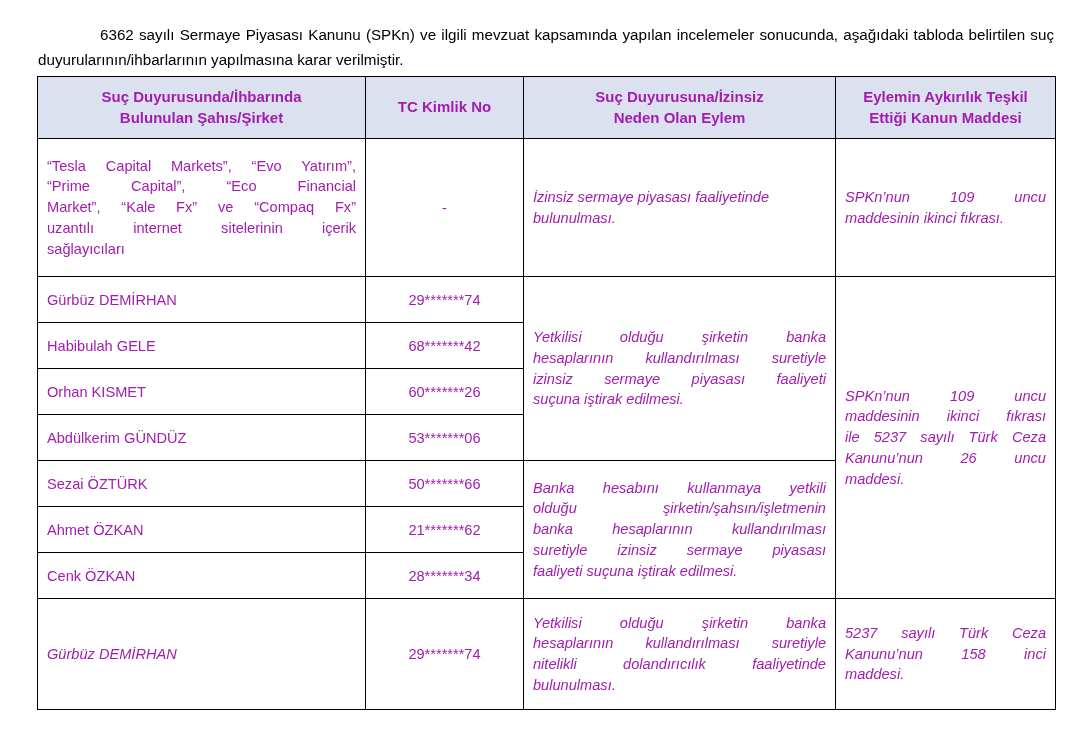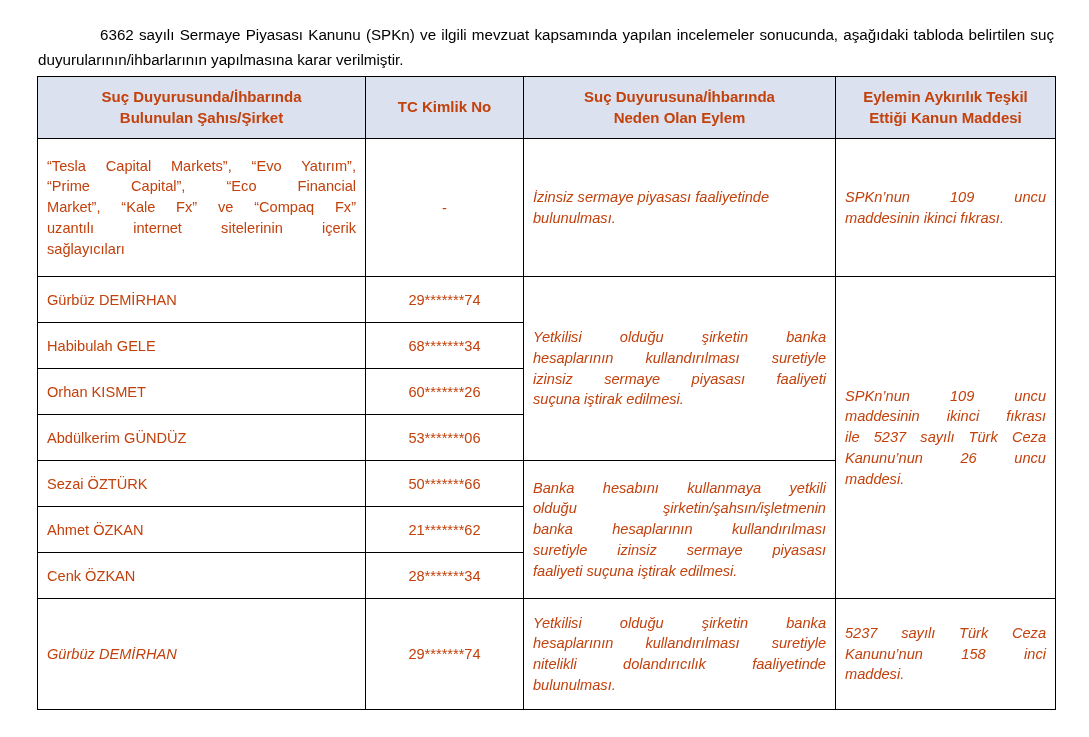--- a/index.html
+++ b/index.html
@@ -43,21 +43,21 @@
     left: 37px;
     top: 76px;
     width: 1018px;
   }
 
   table.spk {
     border-collapse: collapse;
     table-layout: fixed;
     width: 1018px;
     font-size: 14.6px;
-    color: #c2410c;
+    color: #a21caf;
   }
 
   table.spk td, table.spk th {
     border: 1px solid #000000;
     vertical-align: middle;
     padding: 5px 9px;
     box-sizing: border-box;
   }
 
   
@@ -125,21 +125,21 @@
       <thead>
         <tr>
           <th>
             <span class="hl">Suç Duyurusunda/İhbarında</span><br>
             <span class="hl">Bulunulan Şahıs/Şirket</span>
           </th>
           <th>
             <span class="hl">TC Kimlik No</span>
           </th>
           <th>
-            <span class="hl">Suç Duyurusuna/İhbarında</span><br>
+            <span class="hl">Suç Duyurusuna/İzinsiz</span><br>
             <span class="hl">Neden Olan Eylem</span>
           </th>
           <th>
             <span class="hl">Eylemin Aykırılık Teşkil</span><br>
             <span class="hl">Ettiği Kanun Maddesi</span>
           </th>
         </tr>
       </thead>
 
       <tbody>
@@ -176,21 +176,21 @@
             <span class="jline">SPKn’nun 109 uncu</span>
             <span class="jline">maddesinin ikinci fıkrası</span>
             <span class="jline">ile 5237 sayılı Türk Ceza</span>
             <span class="jline">Kanunu’nun 26 uncu</span>
             <span class="jline last">maddesi.</span>
           </td>
         </tr>
 
         <tr class="row-name">
           <td class="nm">Habibulah GELE</td>
-          <td class="cell-center">68*******34</td>
+          <td class="cell-center">68*******42</td>
         </tr>
 
         <tr class="row-name">
           <td class="nm">Orhan KISMET</td>
           <td class="cell-center">60*******26</td>
         </tr>
 
         <tr class="row-name">
           <td class="nm">Abdülkerim GÜNDÜZ</td>
           <td class="cell-center">53*******06</td>

